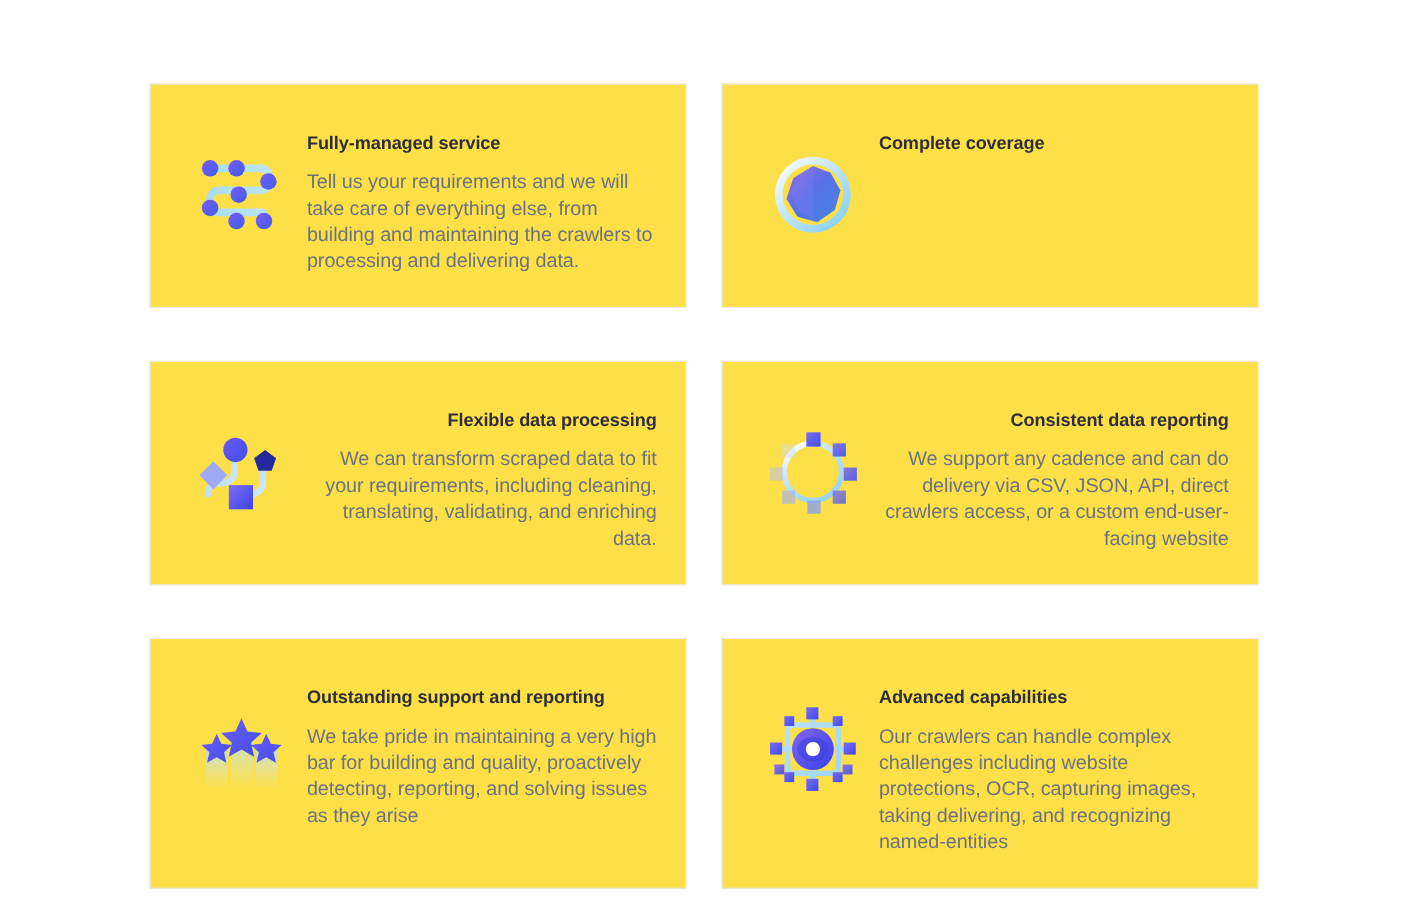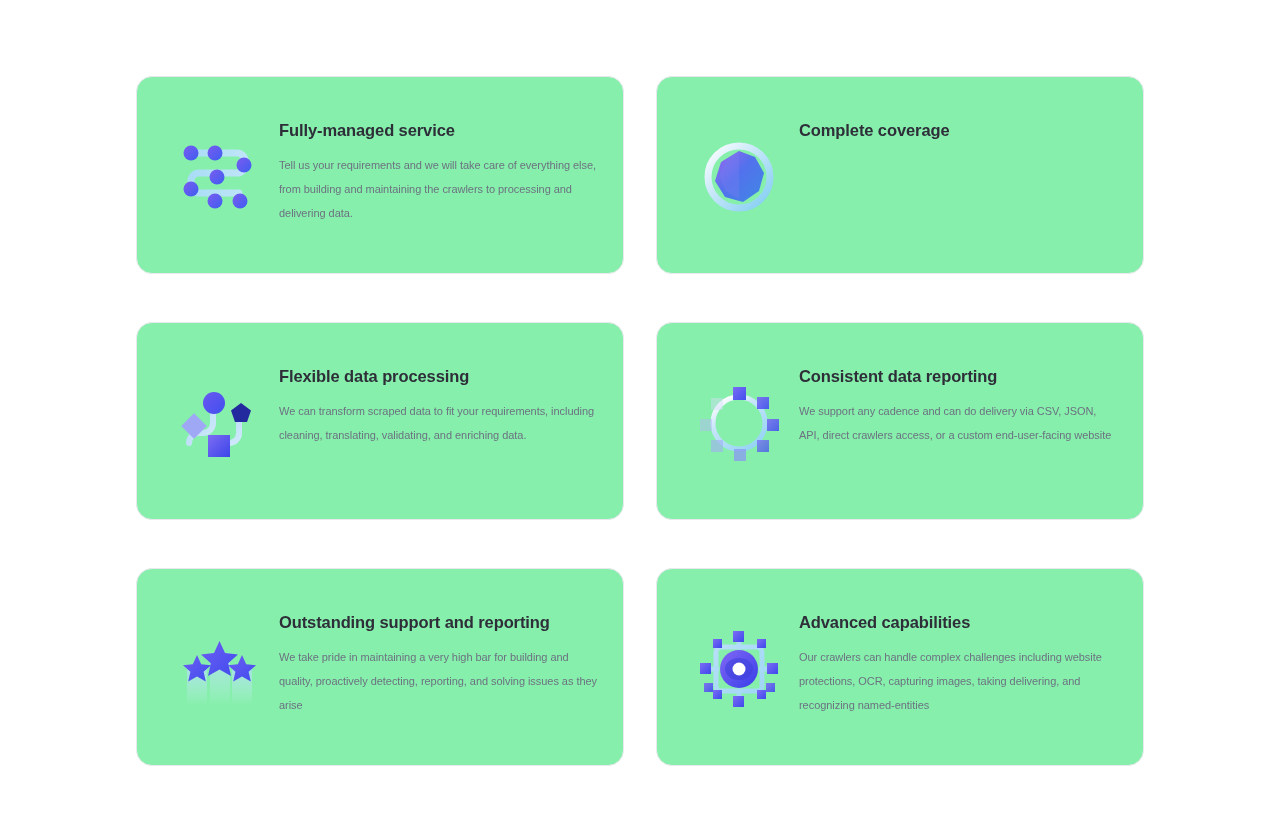--- a/index.html
+++ b/index.html
@@ -19,22 +19,22 @@
     width: 1008px;
     display: grid;
     grid-template-columns: 488px 488px;
     column-gap: 32px;
     row-gap: 48px;
   }
 
   .feature-card {
     position: relative;
     border: 1px solid #e8e8ed;
-    border-radius: 16px;
-    background: #86efac;
+    border-radius: 0;
+    background: #fde047;
     display: flex;
     align-items: flex-start;
     padding: 30px 26px 30px 26px;
     min-height: 196px;
   }
 
   .card-icon-wrap {
     flex: 0 0 112px;
     height: 136px;
     display: flex;
@@ -54,30 +54,30 @@
   .card-title {
     font-size: 16.5px;
     line-height: 22px;
     font-weight: 700;
     color: #2e2e38;
     letter-spacing: -0.1px;
     margin-bottom: 12px;
   }
 
   .card-desc {
-    font-size: 11px;
+    font-size: 18px;
     line-height: 24px;
     color: #6c7280;
     letter-spacing: -0.05px;
     max-width: 320px;
   }
 
   
   .feature-card.row-1 { min-height: 196px; }
-  .feature-card.row-2 { min-height: 196px; }
+  .feature-card.row-2 { min-height: 196px; text-align: right; }
   .feature-card.row-3 { min-height: 196px; }
 </style>
 </head>
 <body>
 
 <div class="features-grid">
 
   <div class="feature-card row-1">
     <div class="card-icon-wrap">
       <svg width="84" height="84" viewBox="0 0 84 84">

